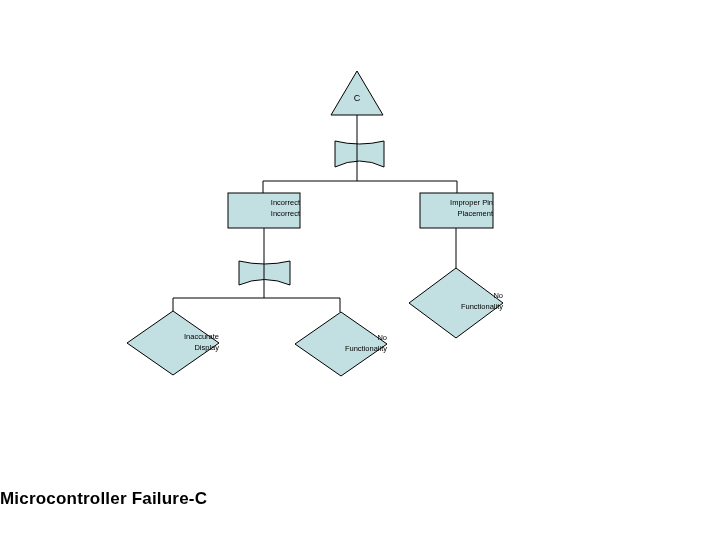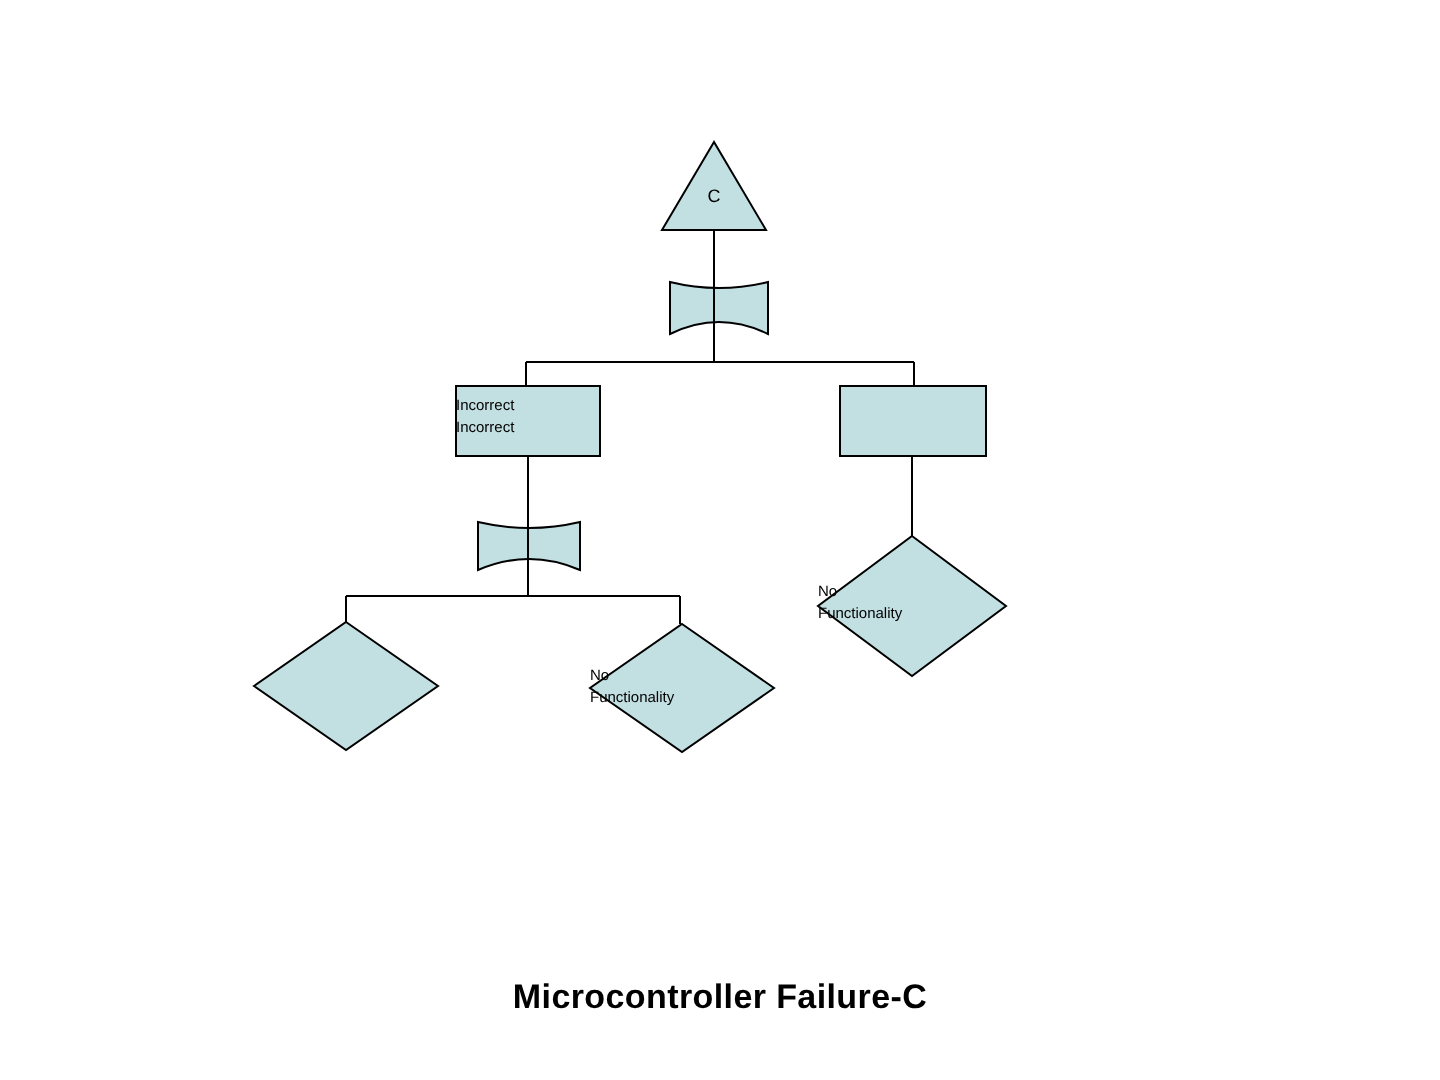--- a/index.html
+++ b/index.html
@@ -7,40 +7,39 @@
     position: relative;
     width: 720px;
     height: 540px;
     background: #ffffff;
     font-family: "Liberation Sans", sans-serif;
     overflow: hidden;
   }
   .diagram-svg { position: absolute; left: 0; top: 0; }
   .shape-label {
     position: absolute;
-    text-align: left;
+    text-align: right;
     color: #000000;
     font-size: 7.5px;
     line-height: 11px;
     white-space: nowrap;
   }
   .shape-label span { display: block; }
   .triangle-label {
     position: absolute;
     text-align: center;
     color: #000000;
     font-size: 9px;
     line-height: 10px;
   }
   .diagram-title {
     position: absolute;
     left: 0;
     top: 489px;
     width: 720px;
-    text-align: center;
     color: #000000;
     font-size: 17px;
     font-weight: bold;
     letter-spacing: 0.2px;
   }
 </style>
 </head>
 <body>
 
 <div class="canvas">
@@ -81,21 +80,29 @@
     </g>
   </svg>
 
   <div class="triangle-label" style="left:331px; top:93px; width:52px;">C</div>
 
   <div class="shape-label" style="left:228px; top:197px; width:72px;">
     <span>Incorrect</span>
     <span>Incorrect</span>
   </div>
 
+  <div class="shape-label" style="left:420px; top:197px; width:73px;">
+    <span>Improper Pin</span>
+    <span>Placement</span>
+  </div>
 
+  <div class="shape-label" style="left:127px; top:331px; width:92px;">
+    <span>Inaccurate</span>
+    <span>Display</span>
+  </div>
 
   <div class="shape-label" style="left:295px; top:332px; width:92px;">
     <span>No</span>
     <span>Functionality</span>
   </div>
 
   <div class="shape-label" style="left:409px; top:290px; width:94px;">
     <span>No</span>
     <span>Functionality</span>
   </div>

